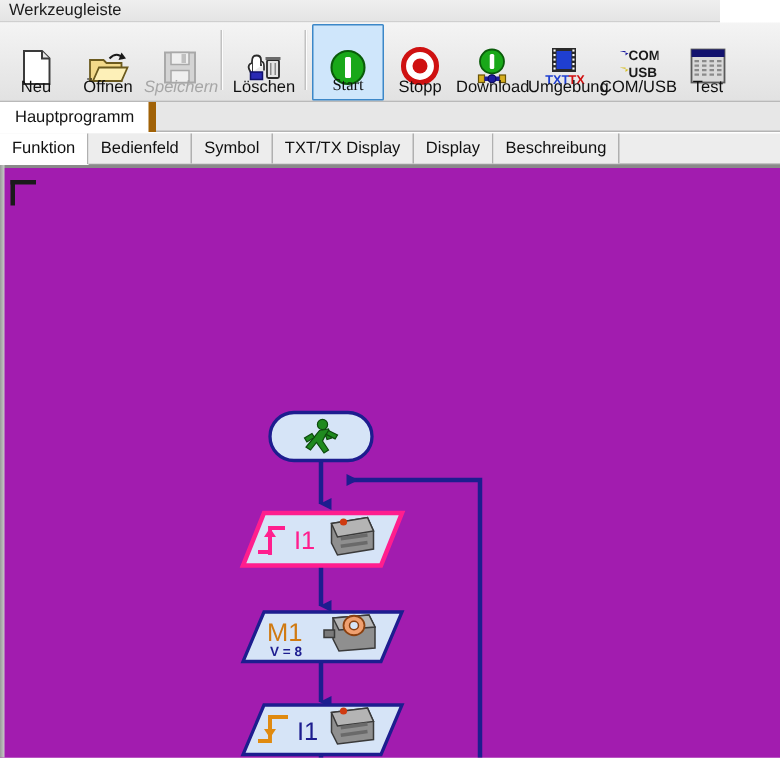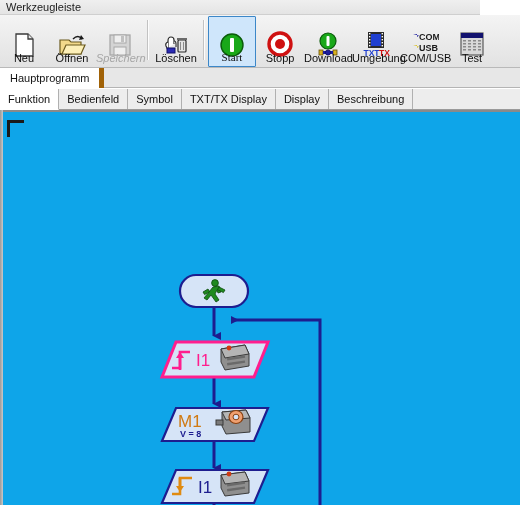--- a/index.html
+++ b/index.html
@@ -83,21 +83,21 @@
   }
   .vtab.active{
     background:#ffffff;
     border-bottom:1px solid #ffffff;
     margin-bottom:-1px;
   }
 
   
   .canvas{
     position:absolute;left:0;top:110px;width:520px;height:395px;
-    background:#0ea5e9;overflow:hidden;
+    background:#a21caf;overflow:hidden;
     border-top:2px solid #8a8a8a;
     box-sizing:border-box;
   }
   .canvas-left-edge{
     position:absolute;left:0;top:110px;width:3px;height:395px;
     background:linear-gradient(90deg,#9a9a9a,#c9c9c9);
   }
   .corner-marker{
     position:absolute;left:7px;top:8px;width:14px;height:14px;
     border-left:3px solid #1a1a1a;border-top:3px solid #1a1a1a;

